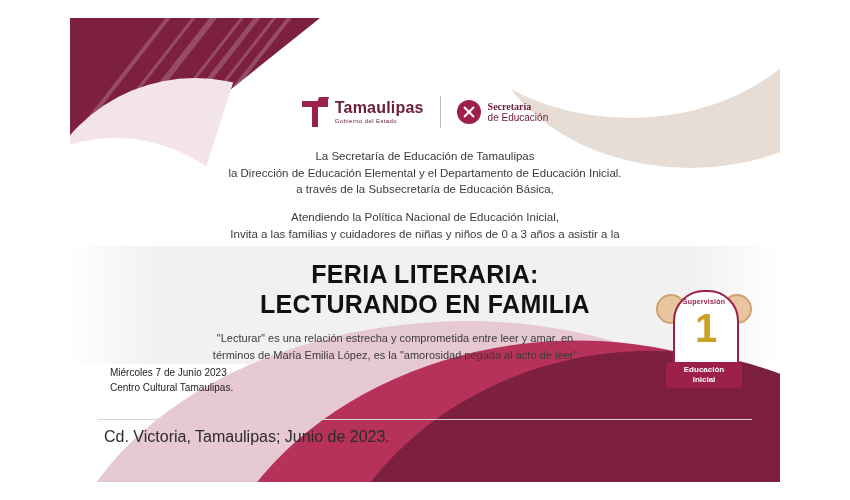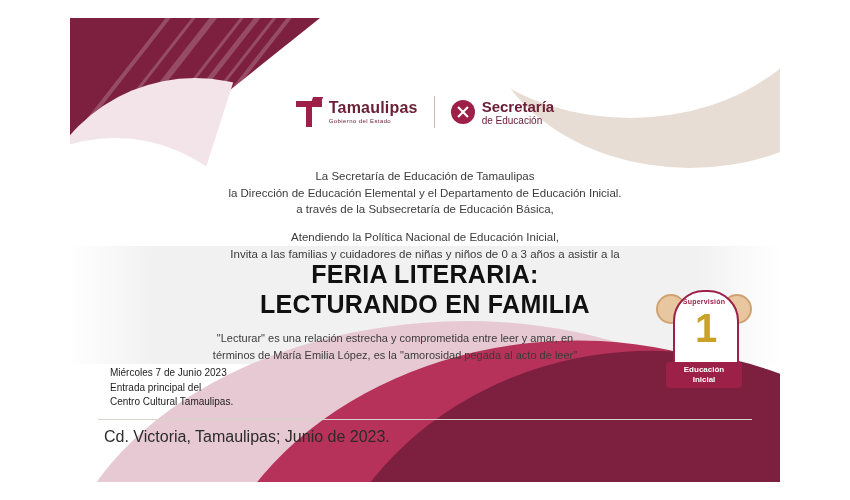--- a/index.html
+++ b/index.html
@@ -231,32 +231,31 @@
     width: 14px;
     height: 2px;
     background: #ffffff;
   }
   .logo-sep-mark::before { transform: rotate(45deg); }
   .logo-sep-mark::after  { transform: rotate(-45deg); }
   .logo-sep-text {
     line-height: 1.15;
     color: #6b2038;
   }
-  .logo-sep-l1 { font-size: 15px; font-weight: bold; }
+  .logo-sep-l1 { font-size: 10px; font-weight: bold; font-family: Liberation Serif, serif; }
   .logo-sep-l2 { font-size: 10px; }
 
   
   .body-copy {
     position: absolute;
     left: 0;
     right: 0;
     top: 130px;
     text-align: center;
     color: #3b3b3b;
-    margin-top: 20px;
   }
   .para {
     font-size: 11.5px;
     line-height: 1.45;
   }
   .para + .para { margin-top: 11px; }
 
   .title-block {
     position: absolute;
     left: 0;
@@ -437,21 +436,20 @@
       <div class="title-l2">LECTURANDO EN FAMILIA</div>
     </div>
 
     <div class="quote">
       <div>"Lecturar" es una relación estrecha y comprometida entre leer y amar, en</div>
       <div>términos de María Emilia López, es la "amorosidad pegada al acto de leer"</div>
     </div>
 
     <div class="details">
       <div>Miércoles 7 de Junio 2023</div>
-      <div>Entrada principal del</div>
       <div>Centro Cultural Tamaulipas.</div>
     </div>
 
     <div class="footer-note">Cd. Victoria, Tamaulipas; Junio de 2023.</div>
 
     <div class="badge">
       <div class="badge-ball left"></div>
       <div class="badge-ball right"></div>
       <div class="badge-body">
         <div class="badge-arc">Supervisión</div>

